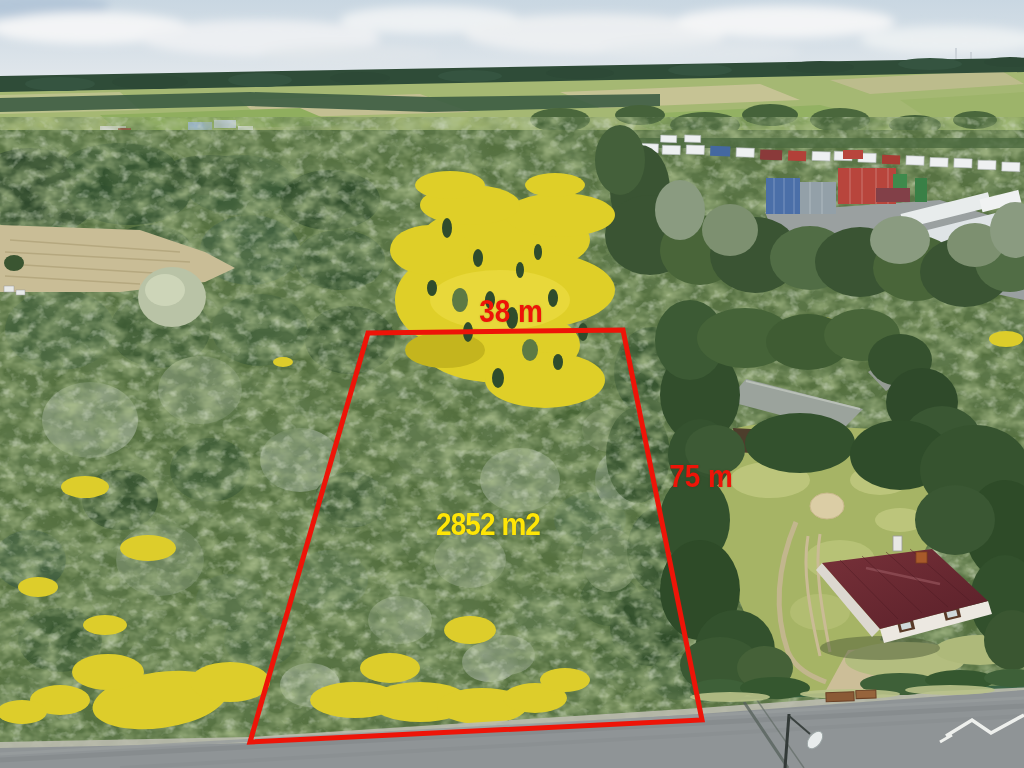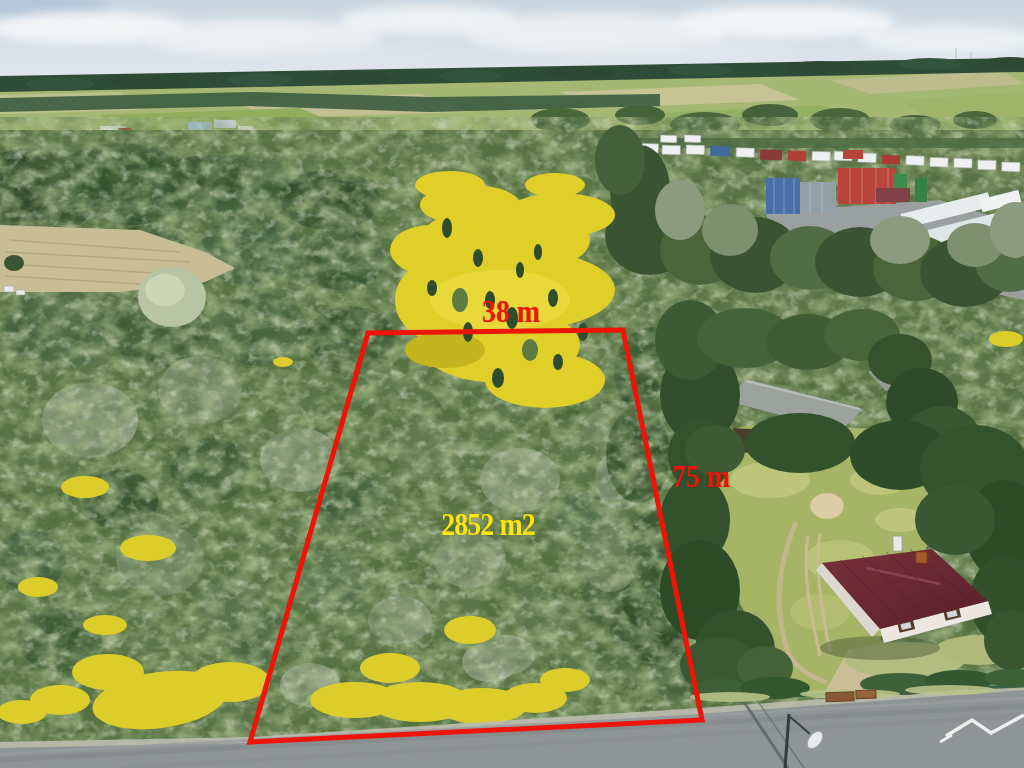--- a/index.html
+++ b/index.html
@@ -1,18 +1,18 @@
 <!DOCTYPE html>
 <html style="--boundary-red: #ee1408; --area-yellow: #ffe606;"><head>
 <meta charset="utf-8">
 <style>
   html,body{margin:0;padding:0;background:#000;}
   .photo{
     position:relative;width:1024px;height:768px;overflow:hidden;
-    font-family:Liberation Serif, serif;
+    font-family:Liberation Sans, sans-serif;
   }
   .scene{position:absolute;left:0;top:0;width:1024px;height:768px;display:block;}
   .overlay{position:absolute;left:0;top:0;width:1024px;height:768px;pointer-events:none;}
   .boundary{fill:none;stroke:var(--boundary-red,#ee1408);stroke-width:5;stroke-linejoin:miter;}
   .label{
     position:absolute;font-weight:700;font-size:31px;line-height:1;
     white-space:nowrap;transform:translate(-50%,-50%) scaleX(.9);
     text-shadow:0 0 2px rgba(60,30,0,.25);
   }
   .label.red{color:var(--boundary-red,#ee1408);}

